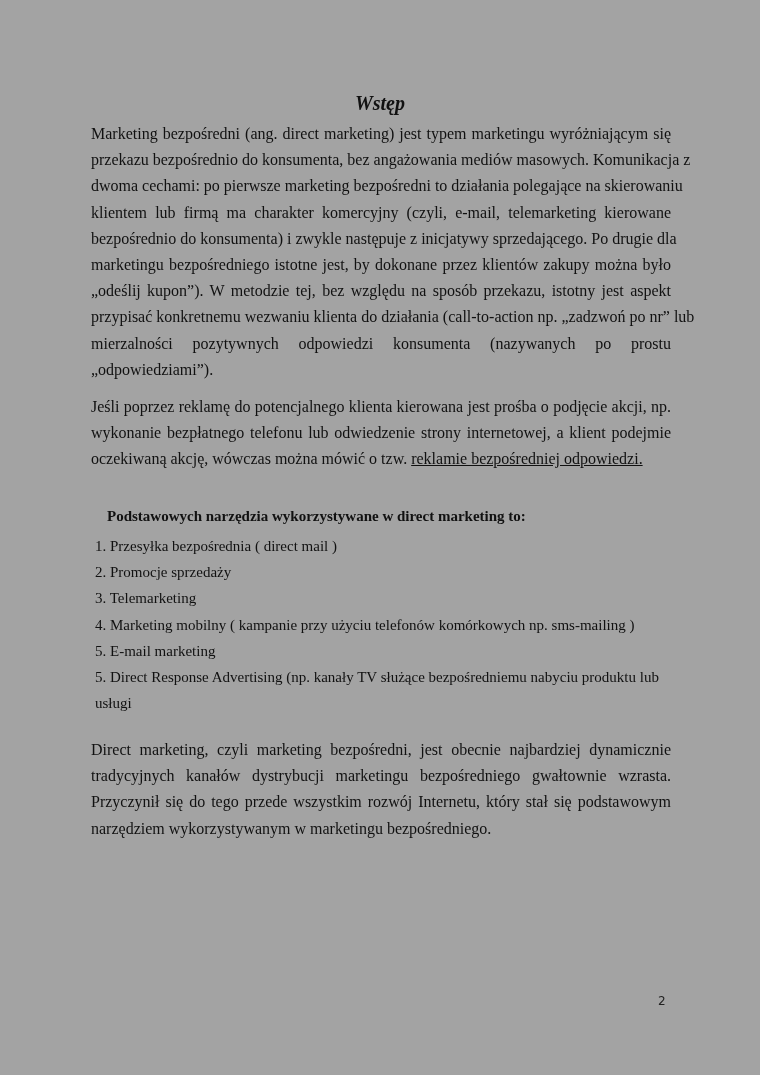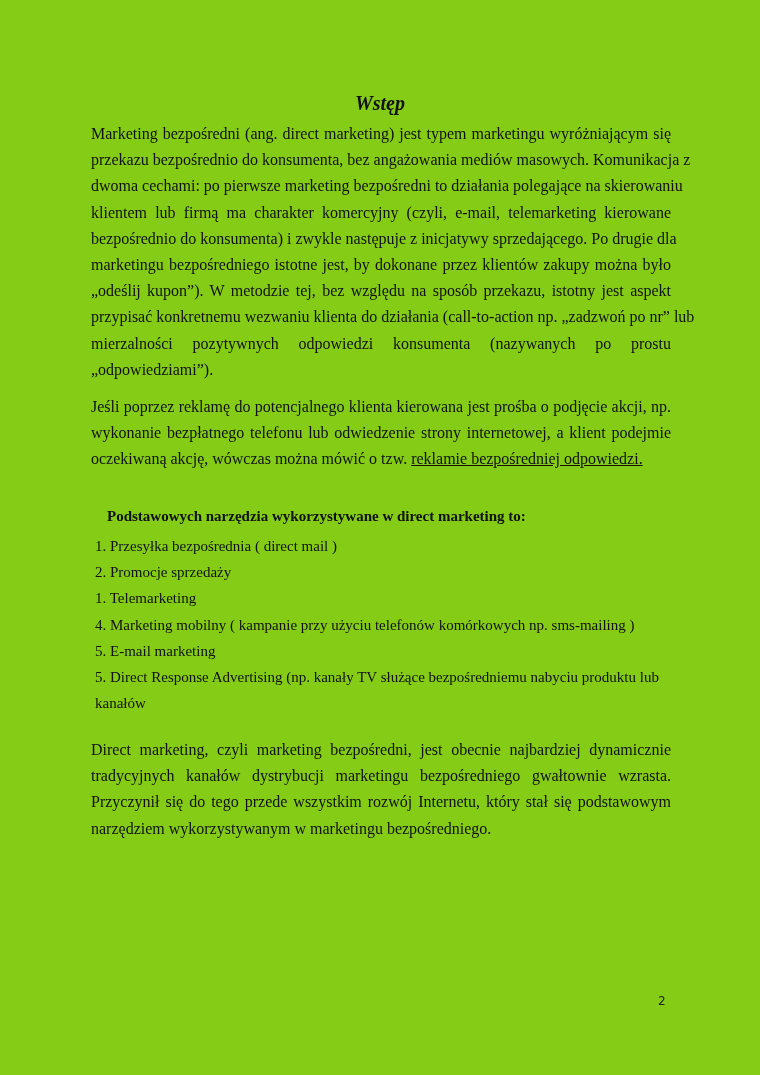--- a/index.html
+++ b/index.html
@@ -12,21 +12,21 @@
       height: 1075px;
       position: relative;
       overflow: hidden;
       font-family: "Liberation Serif", serif;
       color: #111111;
     }
     .page {
       position: absolute;
       left: 0; top: 0;
       width: 760px; height: 1075px;
-      background: #84cc16;
+      background: #a3a3a3;
     }
     .title {
       position: absolute;
       left: 0; right: 0;
       top: 90px;
       text-align: center;
       font-weight: bold;
       font-style: italic;
       font-size: 20px;
       line-height: 26px;
@@ -106,25 +106,25 @@
     <span class="line">Jeśli poprzez reklamę do potencjalnego klienta kierowana jest  prośba o podjęcie akcji, np.</span>
     <span class="line">wykonanie bezpłatnego telefonu lub odwiedzenie strony internetowej, a klient podejmie</span>
     <span class="line last"><span>oczekiwaną akcję, wówczas można mówić o tzw. </span><span class="underlined">reklamie bezpośredniej odpowiedzi.</span></span>
   </div>
 
   <div class="heading2">Podstawowych narzędzia wykorzystywane w direct marketing to:</div>
 
   <ul class="list">
     <li>1. Przesyłka bezpośrednia  ( direct mail )</li>
     <li>2. Promocje sprzedaży</li>
-    <li>1. Telemarketing</li>
+    <li>3. Telemarketing</li>
     <li>4. Marketing mobilny ( kampanie przy użyciu telefonów komórkowych np. sms-mailing )</li>
     <li>5. E-mail marketing</li>
     <li>5. Direct Response Advertising (np. kanały TV służące bezpośredniemu nabyciu produktu lub</li>
-    <li>kanałów</li>
+    <li>usługi</li>
   </ul>
 
   <div class="para p3">
     <span class="line">Direct marketing, czyli marketing bezpośredni, jest obecnie najbardziej dynamicznie</span>
     <span class="line">tradycyjnych kanałów dystrybucji marketingu bezpośredniego gwałtownie wzrasta.</span>
     <span class="line">Przyczynił się do tego przede wszystkim rozwój Internetu, który stał się podstawowym</span>
     <span class="line last">narzędziem wykorzystywanym w marketingu bezpośredniego.</span>
   </div>
 
   <div class="page-number">2</div>

